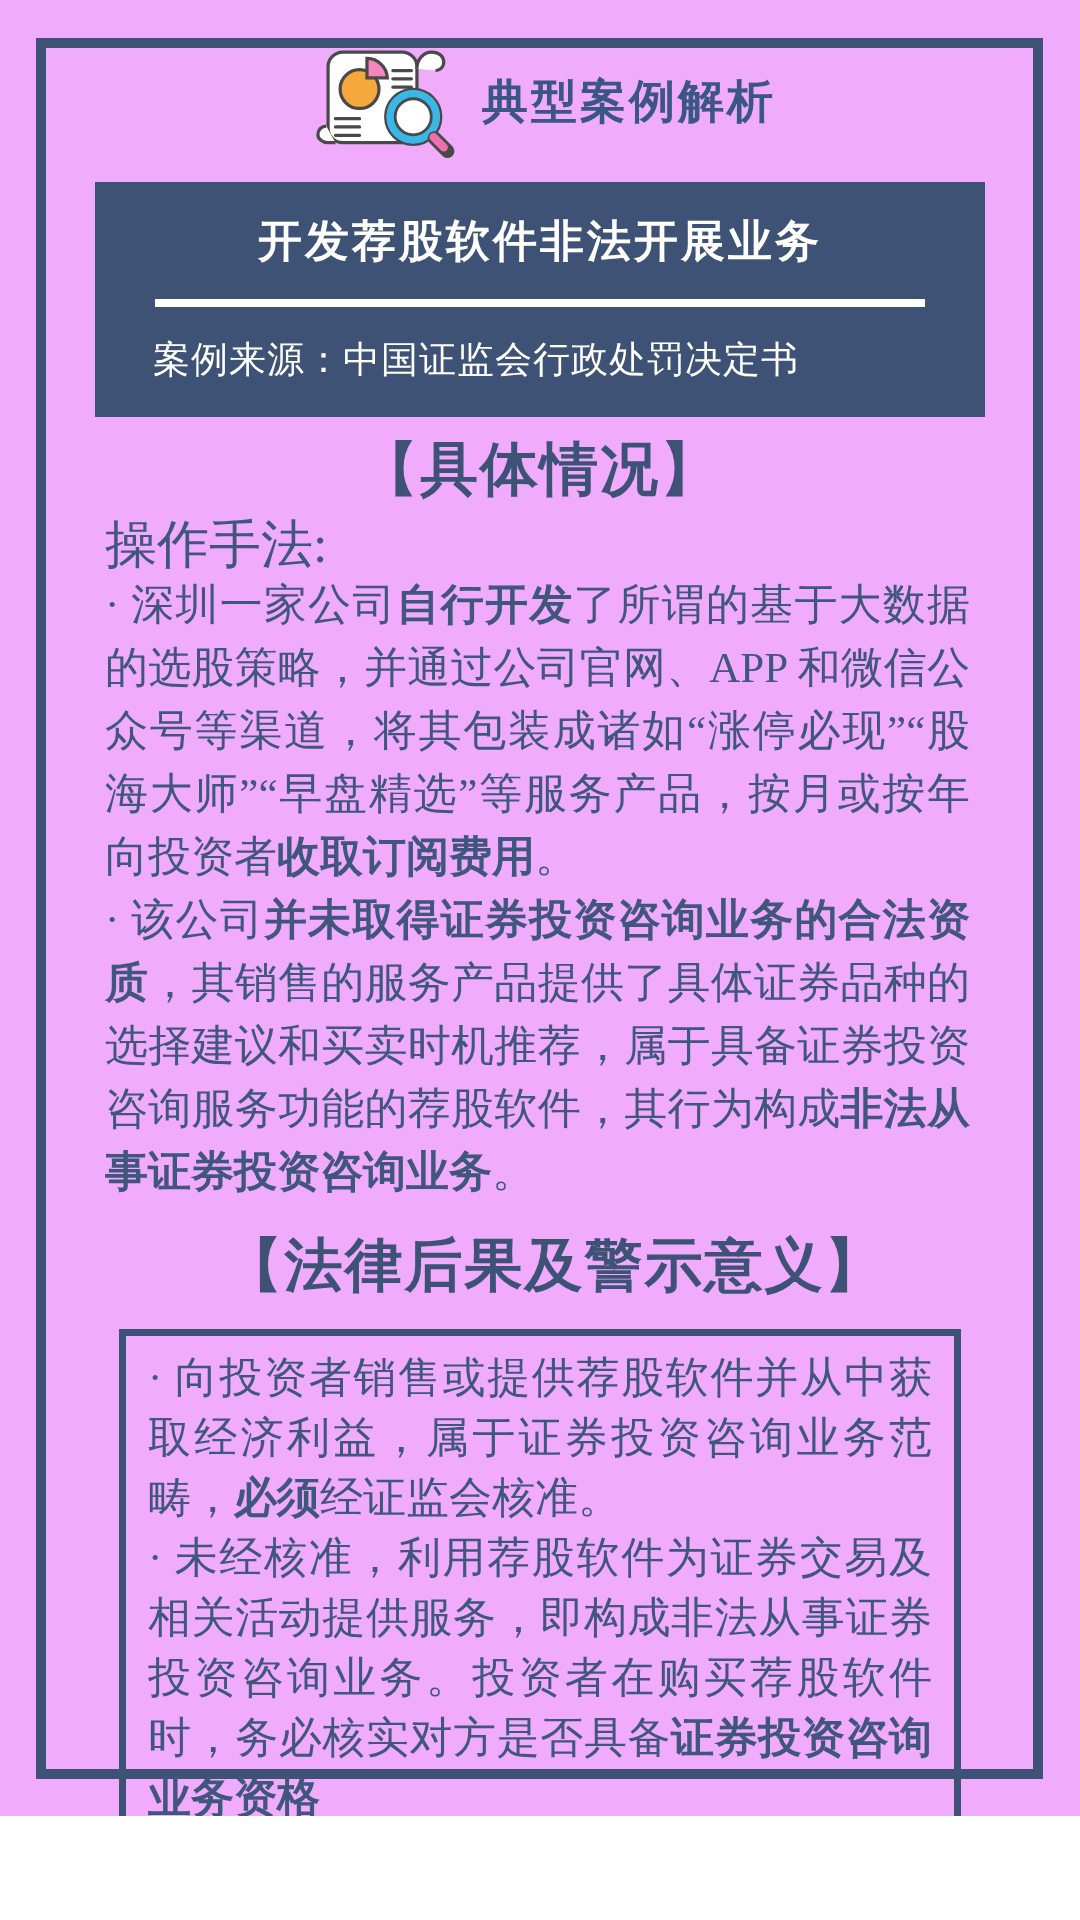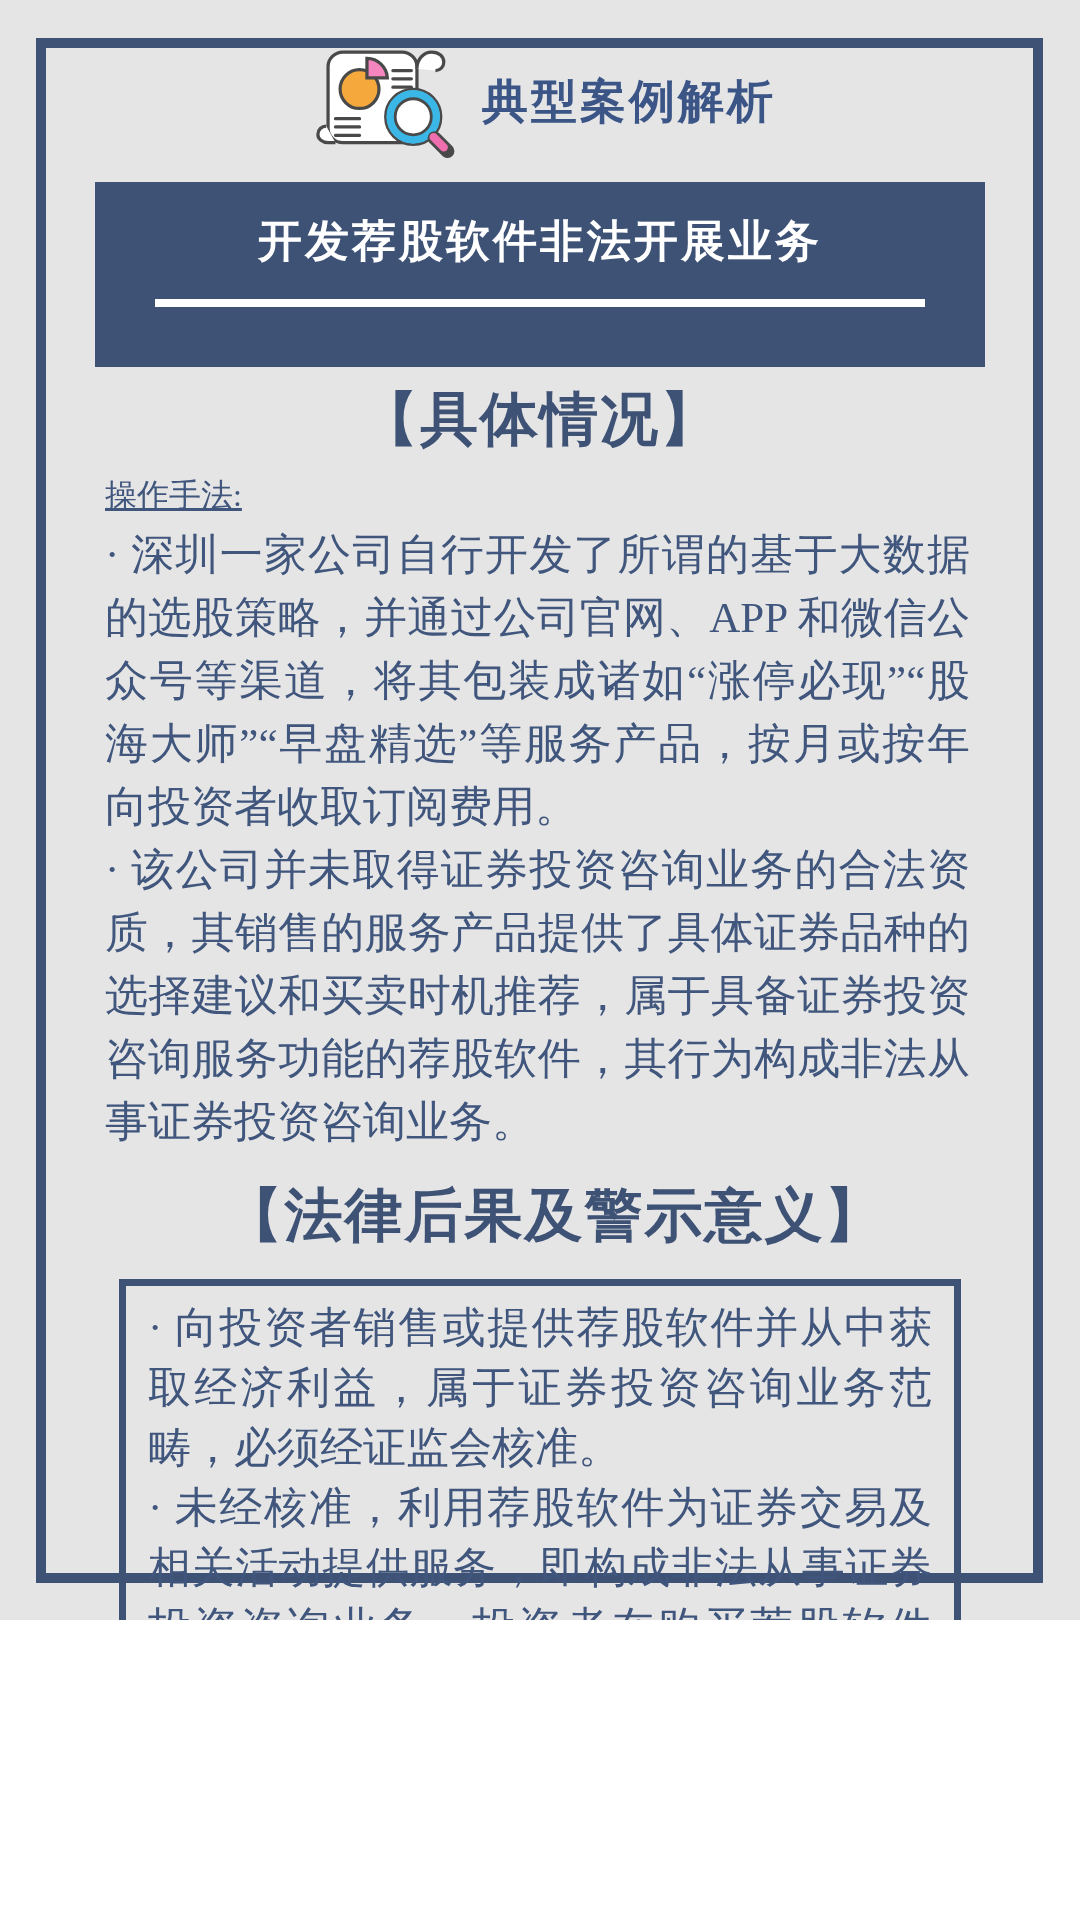--- a/index.html
+++ b/index.html
@@ -8,22 +8,22 @@
     --text:#40567d;
     --icon-orange:#f5a83c;
     --icon-pink:#f585be;
     --icon-cyan:#3ab7e6;
     --icon-handle:#ef6fae;
   }
   *{margin:0;padding:0;box-sizing:border-box;}
   html,body{background:#fff;}
   .page{
     position:relative;
-    width:1080px;height:1620px;
-    background:#e5e5e5;
+    width:1080px;height:1816px;
+    background:#f0abfc;
     font-family:"Liberation Serif",serif;
     overflow:hidden;
     margin:0 auto;
   }
   .frame{
     position:absolute;left:36px;top:38px;right:37px;bottom:37px;
     border:10px solid var(--primary);
     pointer-events:none;
   }
   .content{position:relative;padding-top:50px;}
@@ -62,27 +62,27 @@
   
   .section-heading{
     font-size:58px;font-weight:bold;color:var(--primary);
     text-align:center;letter-spacing:2px;
   }
   .heading-situation{margin:14px 1px 8px;}
   .heading-consequences{margin:24px 0 0;padding-left:29px;}
 
   
   .body-block{margin:0 110px 0 105px;color:var(--text);}
-  .body-label{font-size:32px;line-height:56px;text-decoration:underline;}
+  .body-label{font-size:52px;line-height:56px;}
   .rich-paragraph{
     font-size:43px;line-height:63px;
     text-align:justify;text-justify:inter-ideograph;
     color:var(--text);
   }
-  .rich-paragraph .b{font-weight:normal;}
+  .rich-paragraph .b{font-weight:bold;}
 
   
   .consequences-box{
     width:842px;margin:24px auto 0;
     border:7px solid var(--primary);
     padding:12px 22px 16px;
   }
   .consequences-box .rich-paragraph{line-height:60px;}
 </style>
 </head>
@@ -116,20 +116,21 @@
           <line x1="141" y1="99" x2="155" y2="113" stroke="#494949" stroke-width="15" stroke-linecap="round"></line>
           <line x1="140" y1="98" x2="151" y2="109" stroke="var(--icon-handle)" stroke-width="9" stroke-linecap="round"></line>
         </svg>
       </span>
       <div class="page-title">典型案例解析</div>
     </div>
 
     <div class="banner">
       <div class="banner-title">开发荐股软件非法开展业务</div>
       <div class="banner-rule"></div>
+      <div class="banner-source">案例来源：中国证监会行政处罚决定书</div>
     </div>
 
     <h2 class="section-heading heading-situation">【具体情况】</h2>
 
     <div class="body-block">
       <div class="body-label">操作手法:</div>
       <p class="rich-paragraph"><span>· 深圳一家公司</span><span class="b">自行开发</span><span>了所谓的基于大数据的选股策略，并通过公司官网、APP 和微信公众号等渠道，将其包装成诸如“涨停必现”“股海大师”“早盘精选”等服务产品，按月或按年向投资者</span><span class="b">收取订阅费用</span><span>。</span></p>
       <p class="rich-paragraph"><span>· 该公司</span><span class="b">并未取得证券投资咨询业务的合法资质</span><span>，其销售的服务产品提供了具体证券品种的选择建议和买卖时机推荐，属于具备证券投资咨询服务功能的荐股软件，其行为构成</span><span class="b">非法从事证券投资咨询业务</span><span>。</span></p>
     </div>
 

